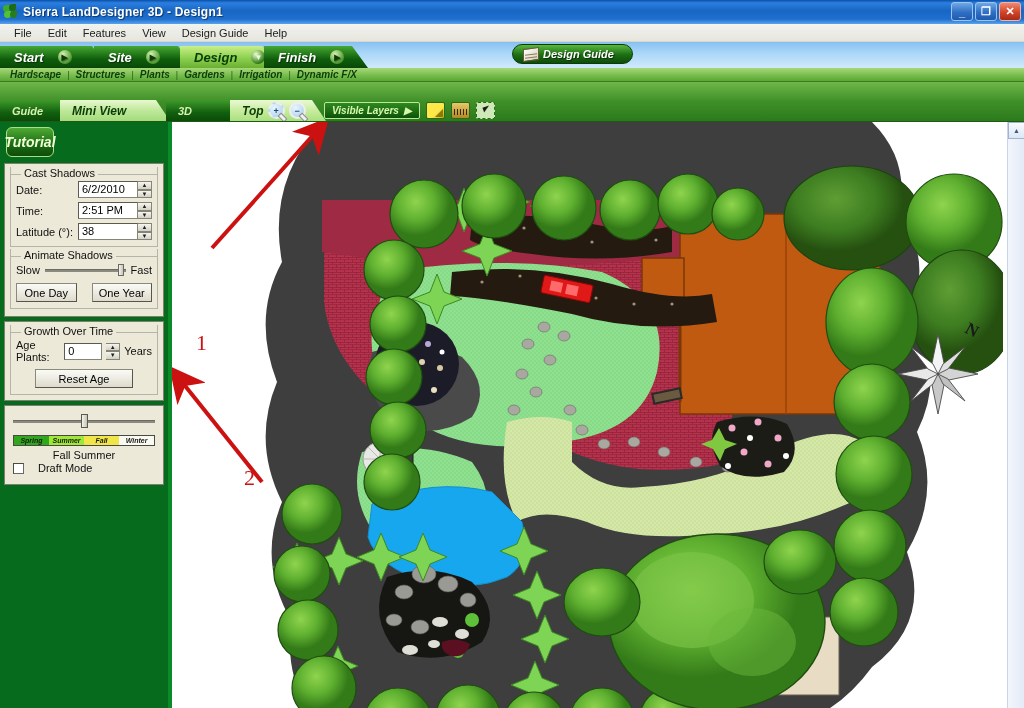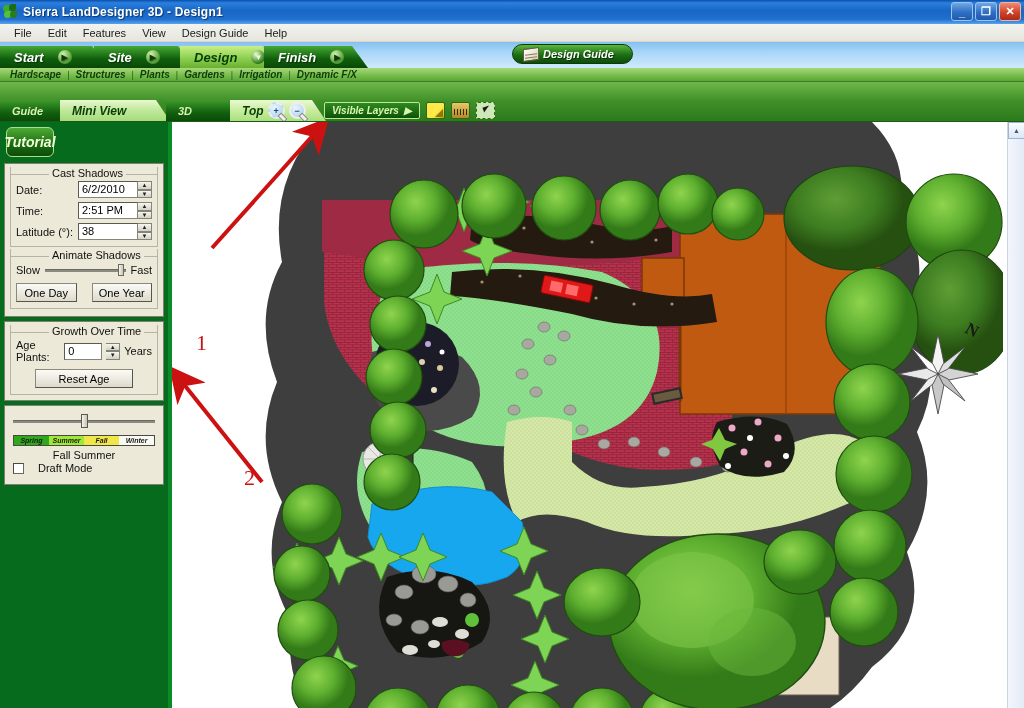--- a/index.html
+++ b/index.html
@@ -173,21 +173,21 @@
   .grp::before{content:'';position:absolute;left:0;top:7px;width:9px;height:1px;background:#b4b4a8;}
   .grp::after{content:'';position:absolute;right:0;top:7px;left:0;height:1px;background:#b4b4a8;
     clip-path: polygon(0 0,9px 0,9px 1px,0 1px, 0 0);}
   .grp > .grp-title {
     position:absolute; top:0px; left:10px; background:#ece9d8;
     padding:0 3px; font-size:11px; color:#101010; line-height:13px;
   }
   .grp .grp-topline {
     position:absolute; top:7px; left:0; right:0; height:1px; background:#b4b4a8; z-index:0;
   }
-  .grp .grp-title { z-index:1;margin-left:28px; }
+  .grp .grp-title { z-index:1; }
 
   .frow { display:flex; align-items:center; margin-bottom:4px; }
   .flabel { font-size:11px; color:#101010; width:62px; flex:none; }
   .fctrl { display:flex; flex:1; }
   .finput {
     flex:1; height:17px; background:#fff; border:1px solid #848478;
     border-top-color:#5a5a50; border-left-color:#5a5a50;
     font-size:11px; color:#000; padding:0 3px; line-height:15px;
     white-space:nowrap; overflow:hidden;
   }

